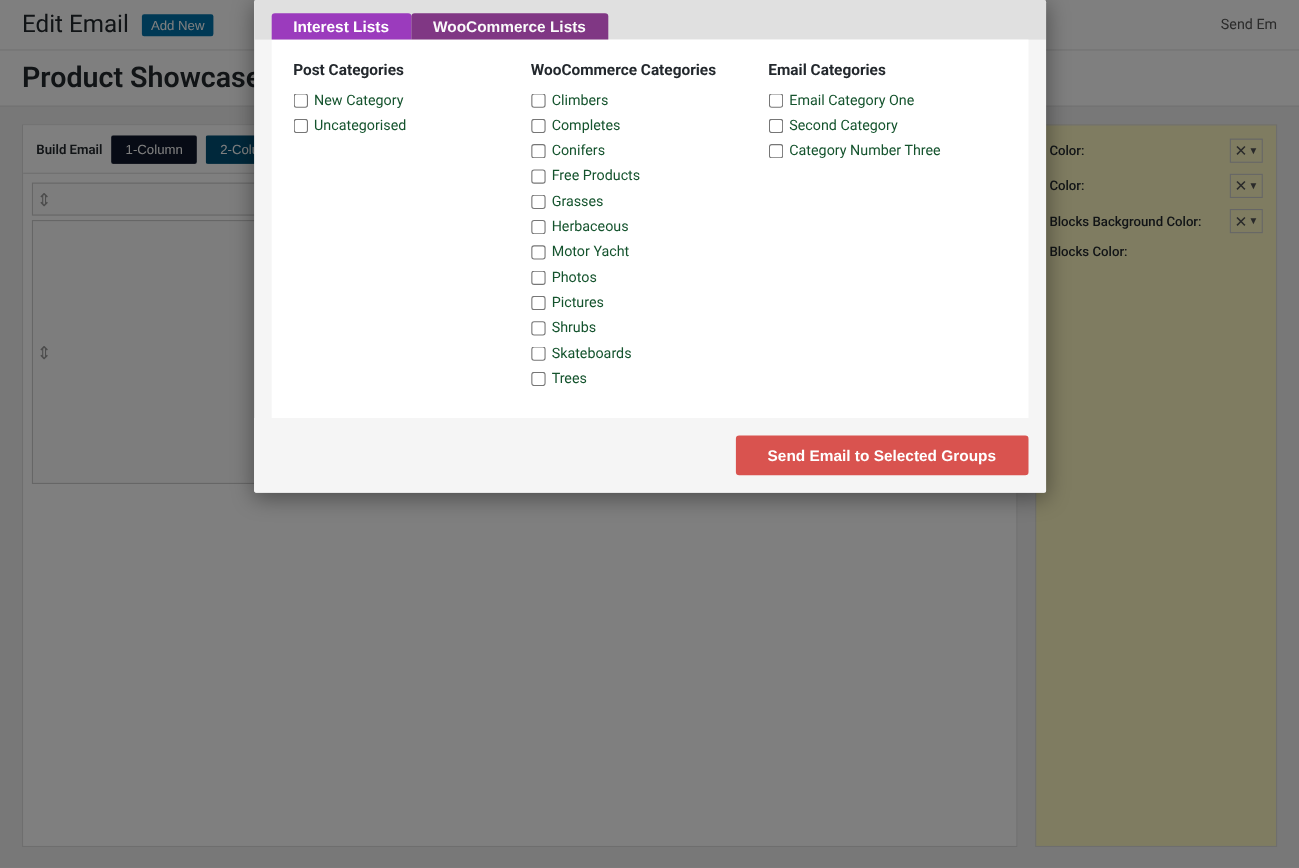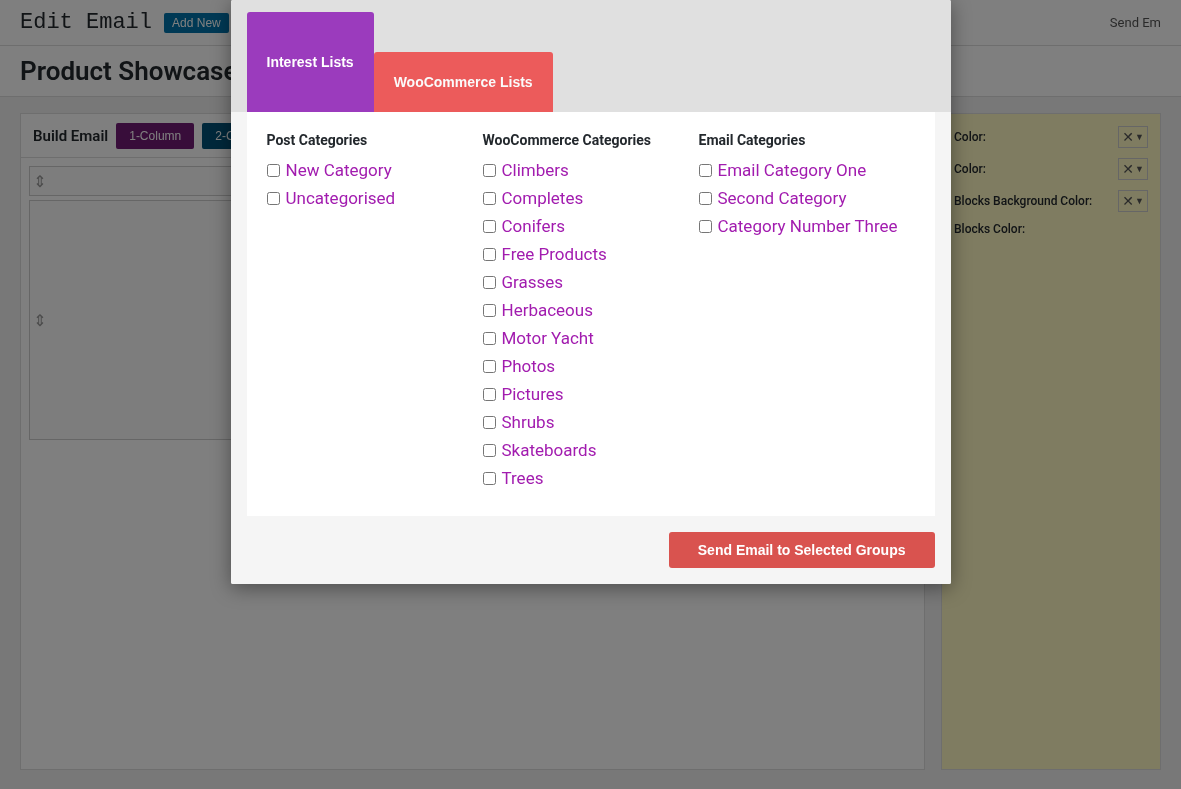--- a/index.html
+++ b/index.html
@@ -27,21 +27,20 @@
       height: 46px;
       display: flex;
       align-items: center;
       gap: 12px;
     }
 
     .top-bar-title {
       font-size: 22px;
       font-weight: 400;
       color: #23282d;
-      font-family: Liberation Mono, monospace;
     }
 
     .add-new-btn {
       background: #0073aa;
       color: #fff;
       border: none;
       padding: 3px 8px;
       font-size: 12px;
       cursor: pointer;
       border-radius: 2px;
@@ -85,33 +84,33 @@
     .build-email-bar {
       background: #fff;
       padding: 8px 12px;
       border-bottom: 1px solid #ddd;
       display: flex;
       align-items: center;
       gap: 8px;
     }
 
     .build-email-label {
-      font-size: 15px;
+      font-size: 12px;
       font-weight: 600;
       color: #23282d;
     }
 
     .column-btn {
       padding: 5px 12px;
       font-size: 12px;
       cursor: pointer;
       border: 1px solid transparent;
       border-radius: 2px;
       color: #fff;
-      background: #701a75;
+      background: #0f172a;
     }
 
     .column-btn-alt {
       background: #005177;
     }
 
     .full-screen-btn {
       margin-left: auto;
       background: #7e3f98;
       color: #fff;
@@ -265,38 +264,37 @@
     }
 
     .modal-tabs {
       display: flex;
       background: #e0e0e0;
       padding: 12px 16px 0;
       gap: 0;
     }
 
     .modal-tab {
-      padding: 22px 20px;
+      padding: 4px 20px;
       font-size: 14px;
       font-weight: 600;
       cursor: pointer;
       border-radius: 3px 3px 0 0;
       color: #fff;
       border: none;
       outline: none;
     }
 
     .modal-tab.active {
       background: #9b3bbd;
     }
 
     .modal-tab.inactive {
-      background: #ef4444;
+      background: #701a75;
       opacity: 0.85;
-      margin-top: 40px;
     }
 
     .modal-body {
       background: #fff;
       margin: 0 16px;
       padding: 20px;
       min-height: 320px;
     }
 
     .categories-grid {
@@ -321,22 +319,22 @@
     }
 
     .checkbox-item input[type="checkbox"] {
       width: 13px;
       height: 13px;
       cursor: pointer;
       accent-color: #7e3f98;
     }
 
     .checkbox-label {
-      color: #a21caf;
-      font-size: 17px;
+      color: #14532d;
+      font-size: 13px;
     }
 
     .modal-footer {
       padding: 16px;
       display: flex;
       justify-content: flex-end;
       background: #f5f5f5;
     }
 
     .send-email-btn {

